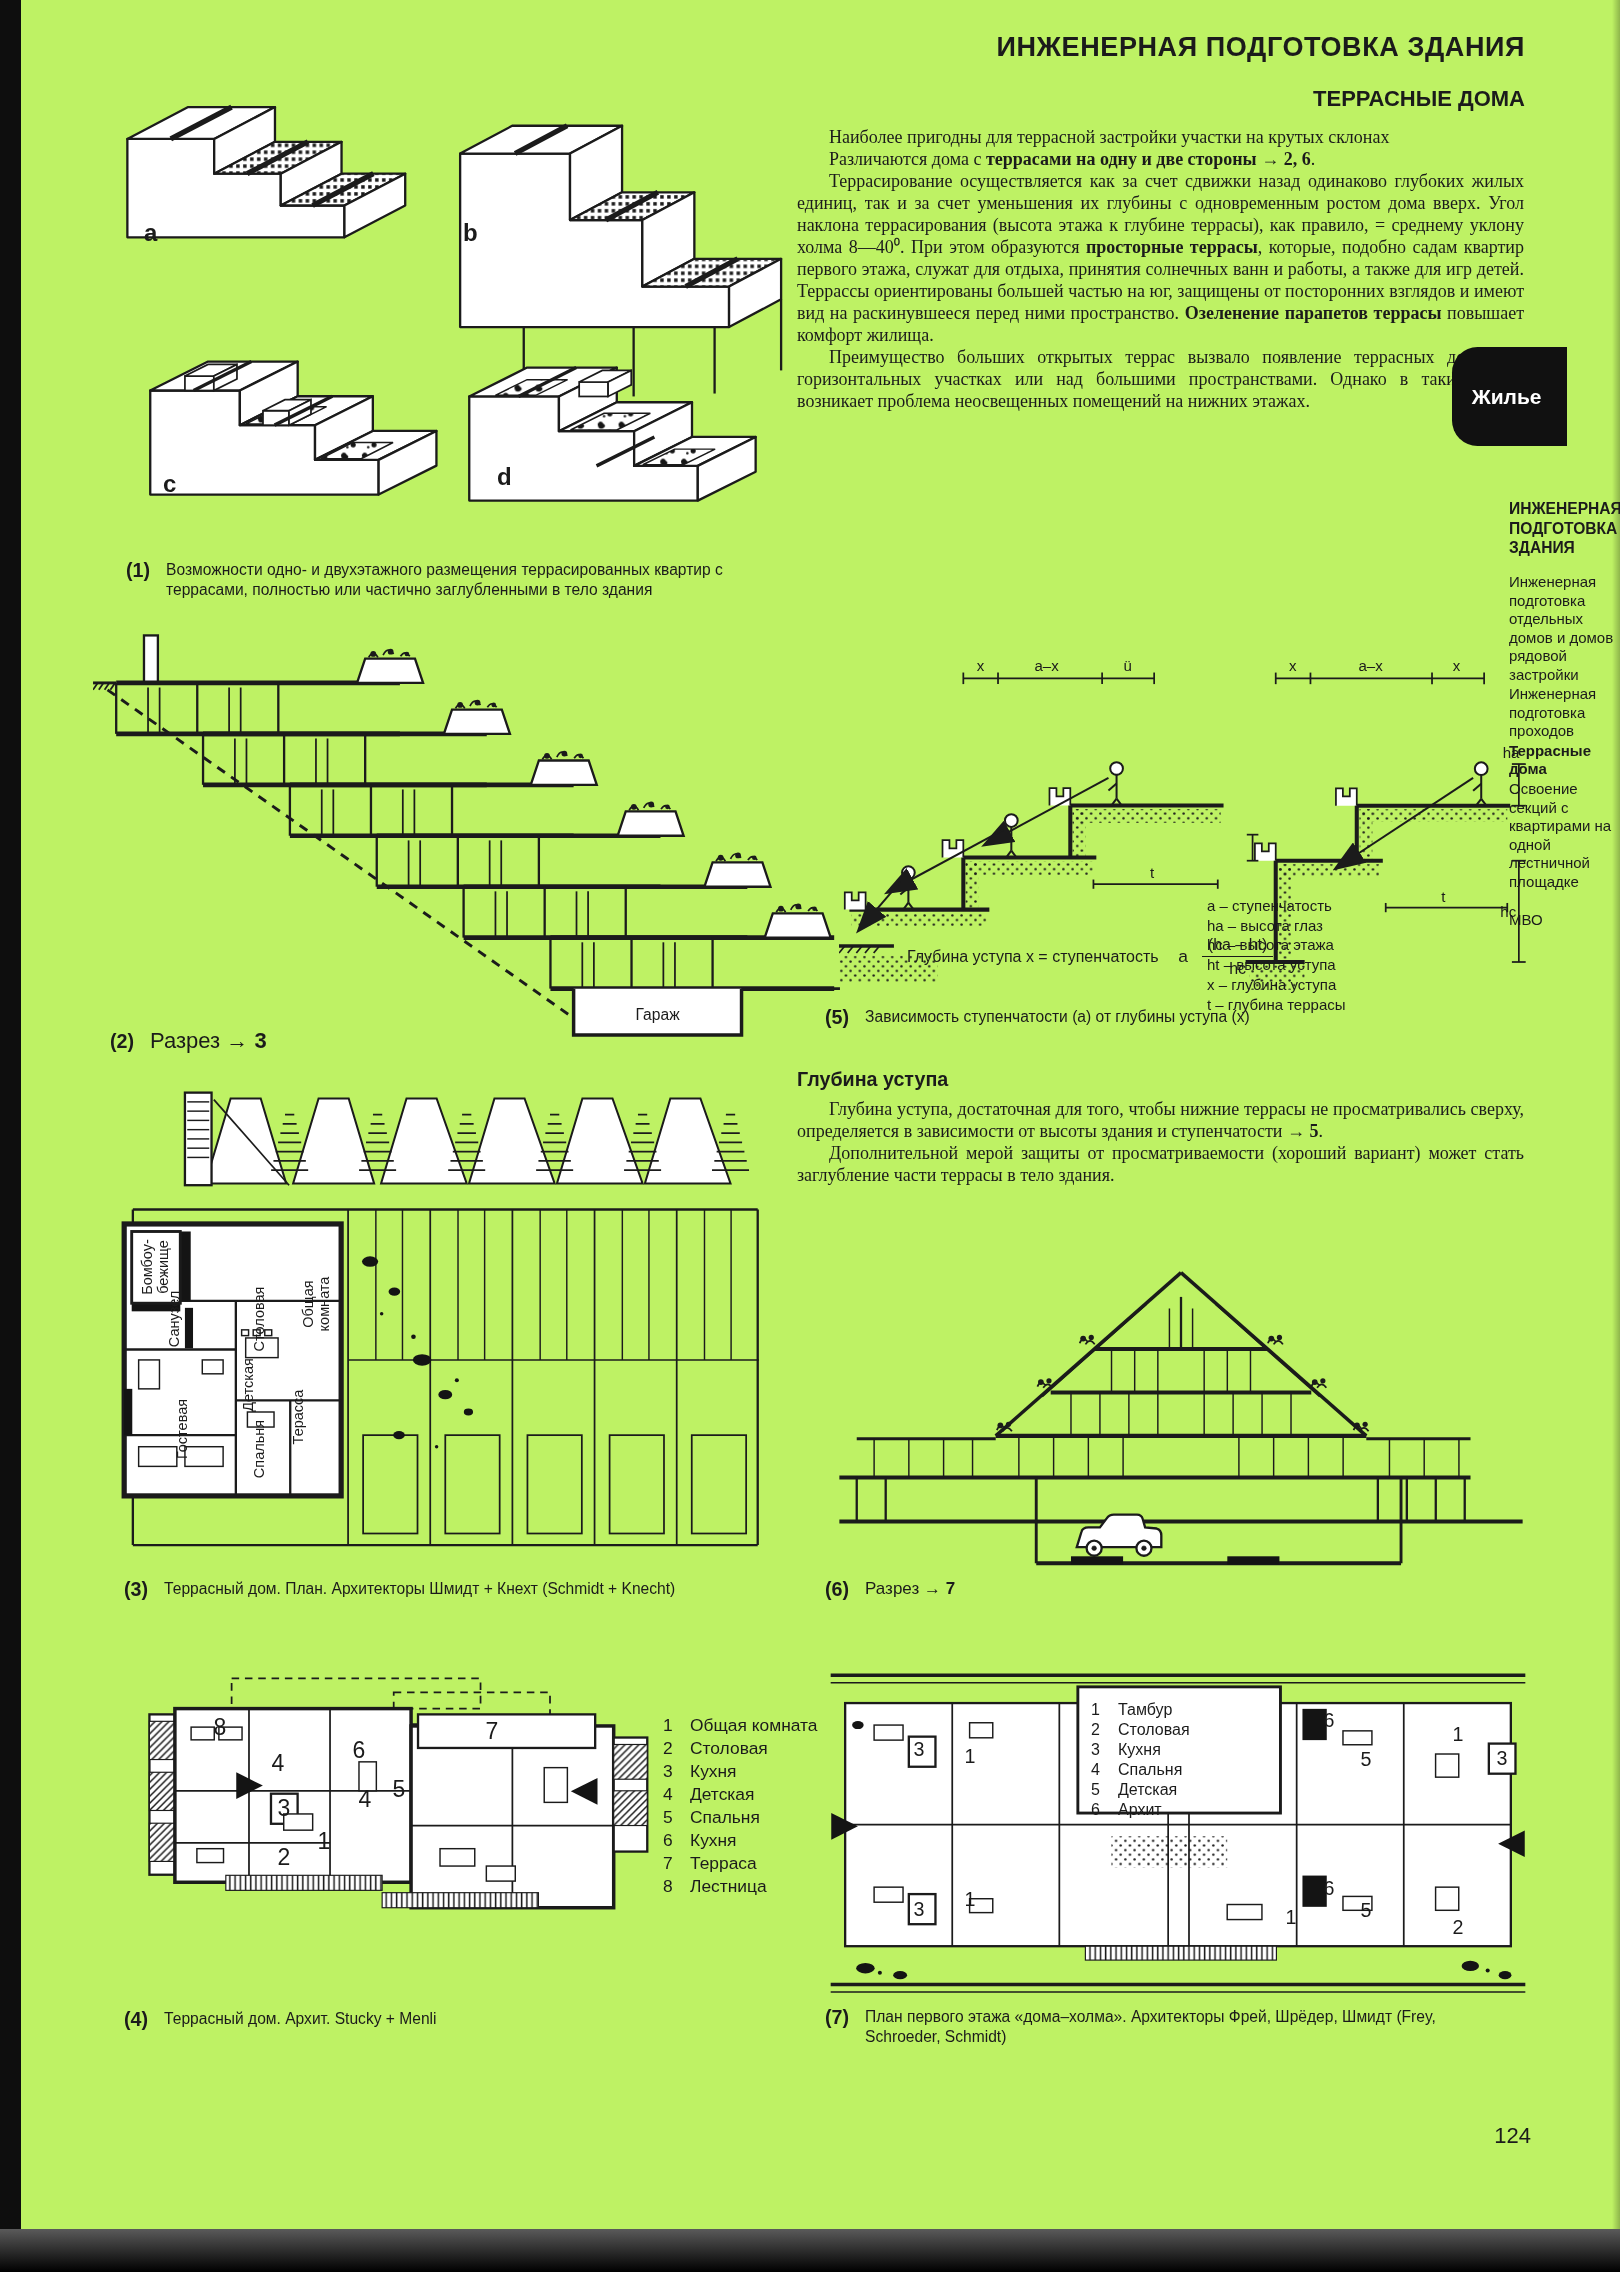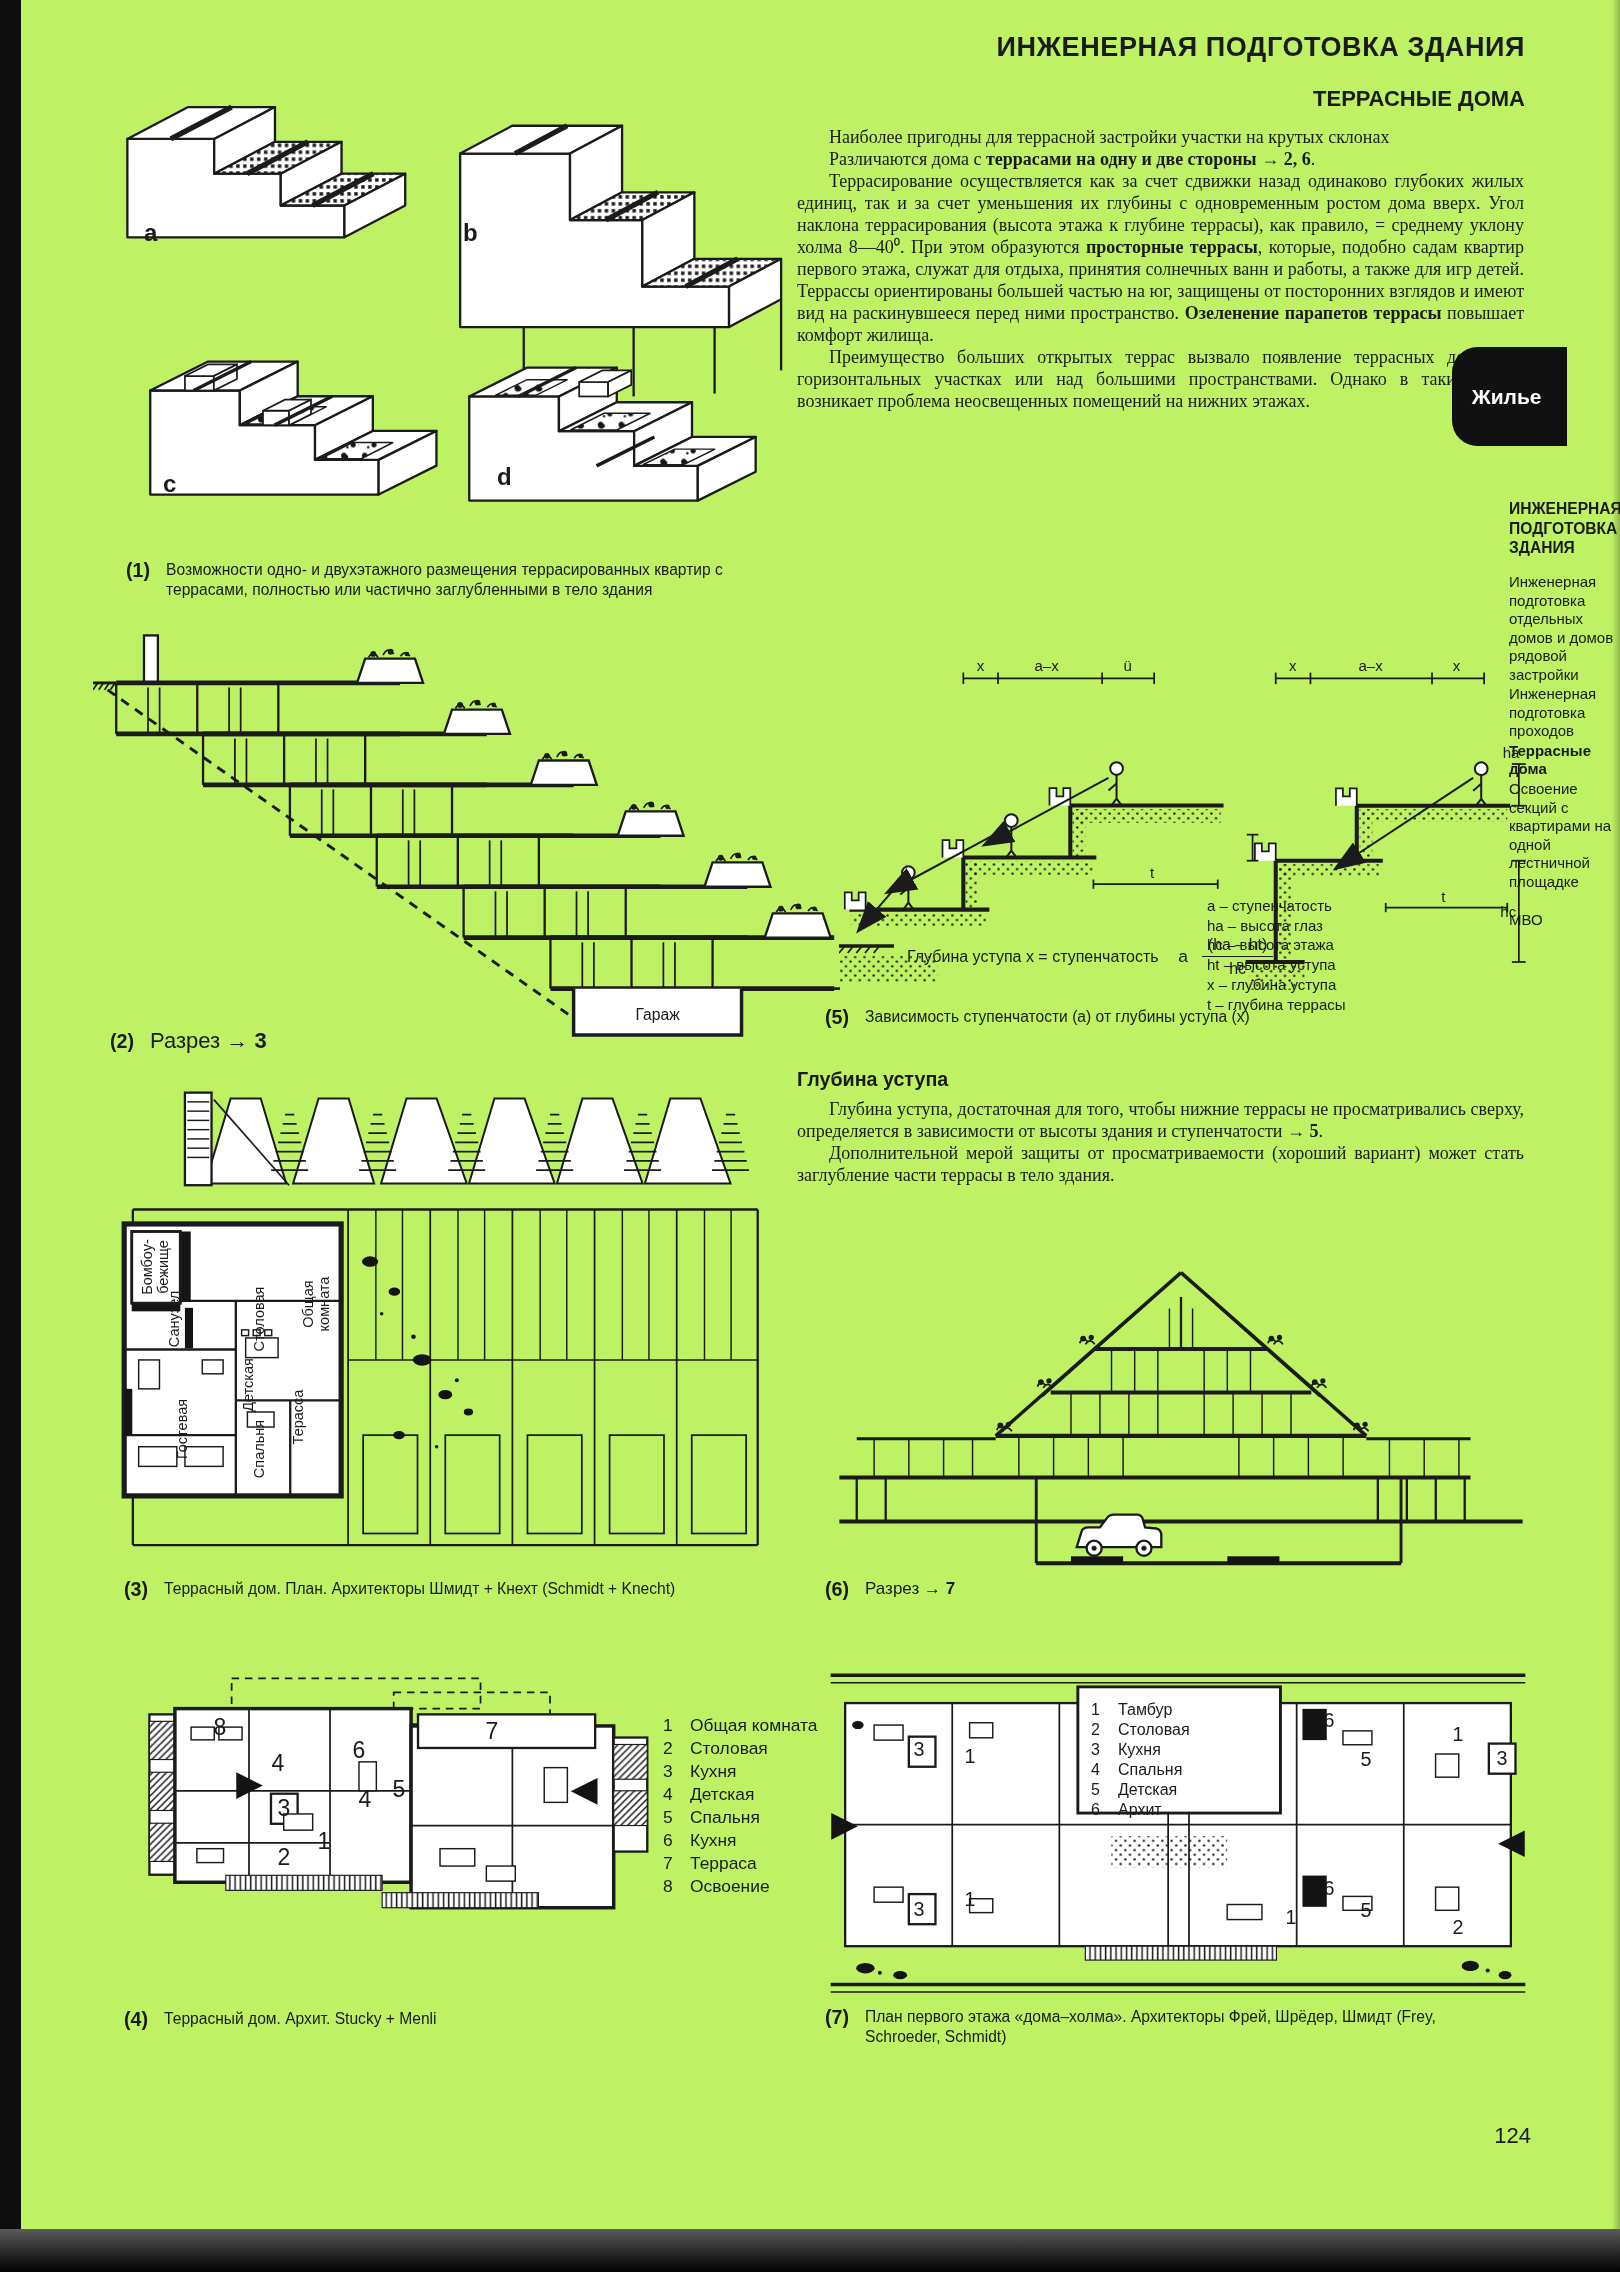--- a/index.html
+++ b/index.html
@@ -700,21 +700,21 @@
     <div class="row">
         <span class="n">6</span>
         <span>Кухня</span>
       </div>
     <div class="row">
         <span class="n">7</span>
         <span>Терраса</span>
       </div>
     <div class="row">
         <span class="n">8</span>
-        <span>Освоение</span>
+        <span>Лестница</span>
       </div>
   </div>
 
   <div class="abs cap" style="left:124px;top:2009px;width:637px;">
     <span class="capn">(4)</span>
     <span class="capt">Террасный дом. Архит. Stucky + Menli</span>
   </div>
 
   <svg class="abs" style="left:822px;top:1667px;" width="712" height="339" viewBox="0 0 1230 585">
     <g stroke="#1b1b1b">

